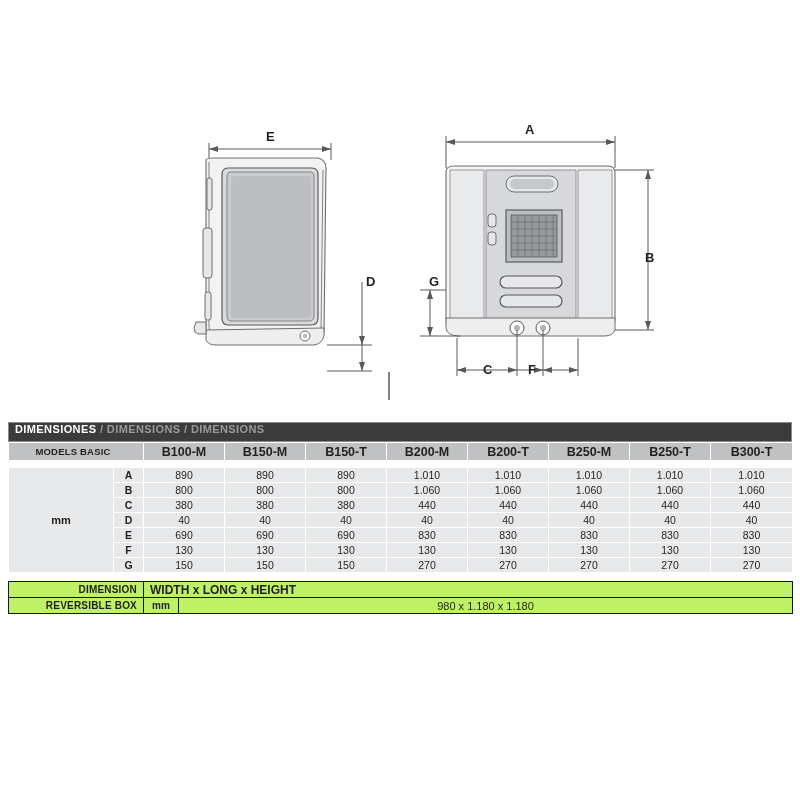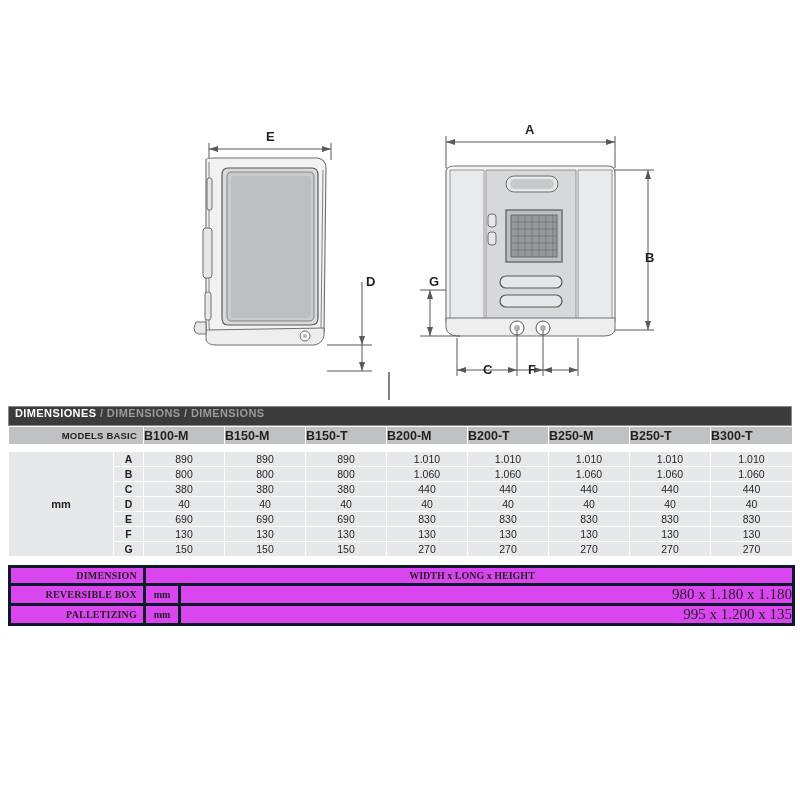--- a/index.html
+++ b/index.html
@@ -49,37 +49,37 @@
 
   .hdr-bar {
     background: #3b3b3b;
     color: #ffffff;
     height: 18px;
     font-size: 11px;
     font-weight: bold;
     padding-left: 6px;
     letter-spacing: 0.4px;
     border: 1px solid #8a8a8a;
+    margin-top: 16px;
   }
   .hdr-bar .sub {
     color: #9a9a9a;
     font-weight: bold;
   }
 
   .models-row td {
     background: #bfc1c3;
     border: 1px solid #ffffff;
-    text-align: left;
+    text-align: center;
     font-size: 11.5px;
     font-weight: bold;
     height: 17px;
     color: #231f20;
   }
   .models-row td.labelcell {
-    text-align: right;
     padding-right: 6px;
     font-size: 9.5px;
     letter-spacing: 0.2px;
   }
   .models-row td.modelname {
     font-size: 12.5px;
   }
 
   .data-row td {
     border: 1px solid #ffffff;
@@ -96,49 +96,47 @@
   }
   .data-row td.unitcell {
     font-weight: bold;
     text-align: center;
     font-size: 11px;
     vertical-align: middle;
   }
 
   .lower table { width: 784px; }
   .lower td {
-    border: 3px solid #0f172a;
-    background: #d946ef;
+    border: 1px solid #0f172a;
+    background: #bef264;
     font-size: 10.5px;
     height: 15px;
     text-align: center;
     color: #231f20;
-    font-family: Liberation Serif, serif;
   }
   .lower td.rlabel {
     text-align: right;
     padding-right: 6px;
     font-weight: bold;
     font-size: 10px;
     letter-spacing: 0.2px;
   }
   .lower td.unit {
     text-align: center;
     font-weight: bold;
     font-size: 10px;
   }
   .lower td.leftval {
-    text-align: center;
+    text-align: left;
     padding-left: 6px;
     font-weight: bold;
-    font-size: 10px;
+    font-size: 12px;
   }
   .lower td.bigval {
-    font-size: 15px;
-    text-align: right;
+    font-size: 11px;
   }
   .weight-row td {
     font-weight: bold;
   }
 </style>
 </head>
 <body>
 
 <div class="drawing-area">
 
@@ -443,24 +441,19 @@
       <tbody>
           <tr>
         <td class="rlabel">DIMENSION</td>
         <td class="leftval" colspan="4">WIDTH x LONG x HEIGHT</td>
       </tr>
       <tr>
         <td class="rlabel">REVERSIBLE BOX</td>
         <td class="unit">mm</td>
         <td class="bigval" colspan="3">980 x 1.180 x 1.180</td>
       </tr>
-      <tr>
-        <td class="rlabel">PALLETIZING</td>
-        <td class="unit">mm</td>
-        <td class="bigval" colspan="3">995  x 1.200 x 135</td>
-      </tr>
     </tbody>
       </table>
 
     <div style="height:6px;background:#ffffff;"></div>
 
   </div>
 </div>
 
 </body></html>

